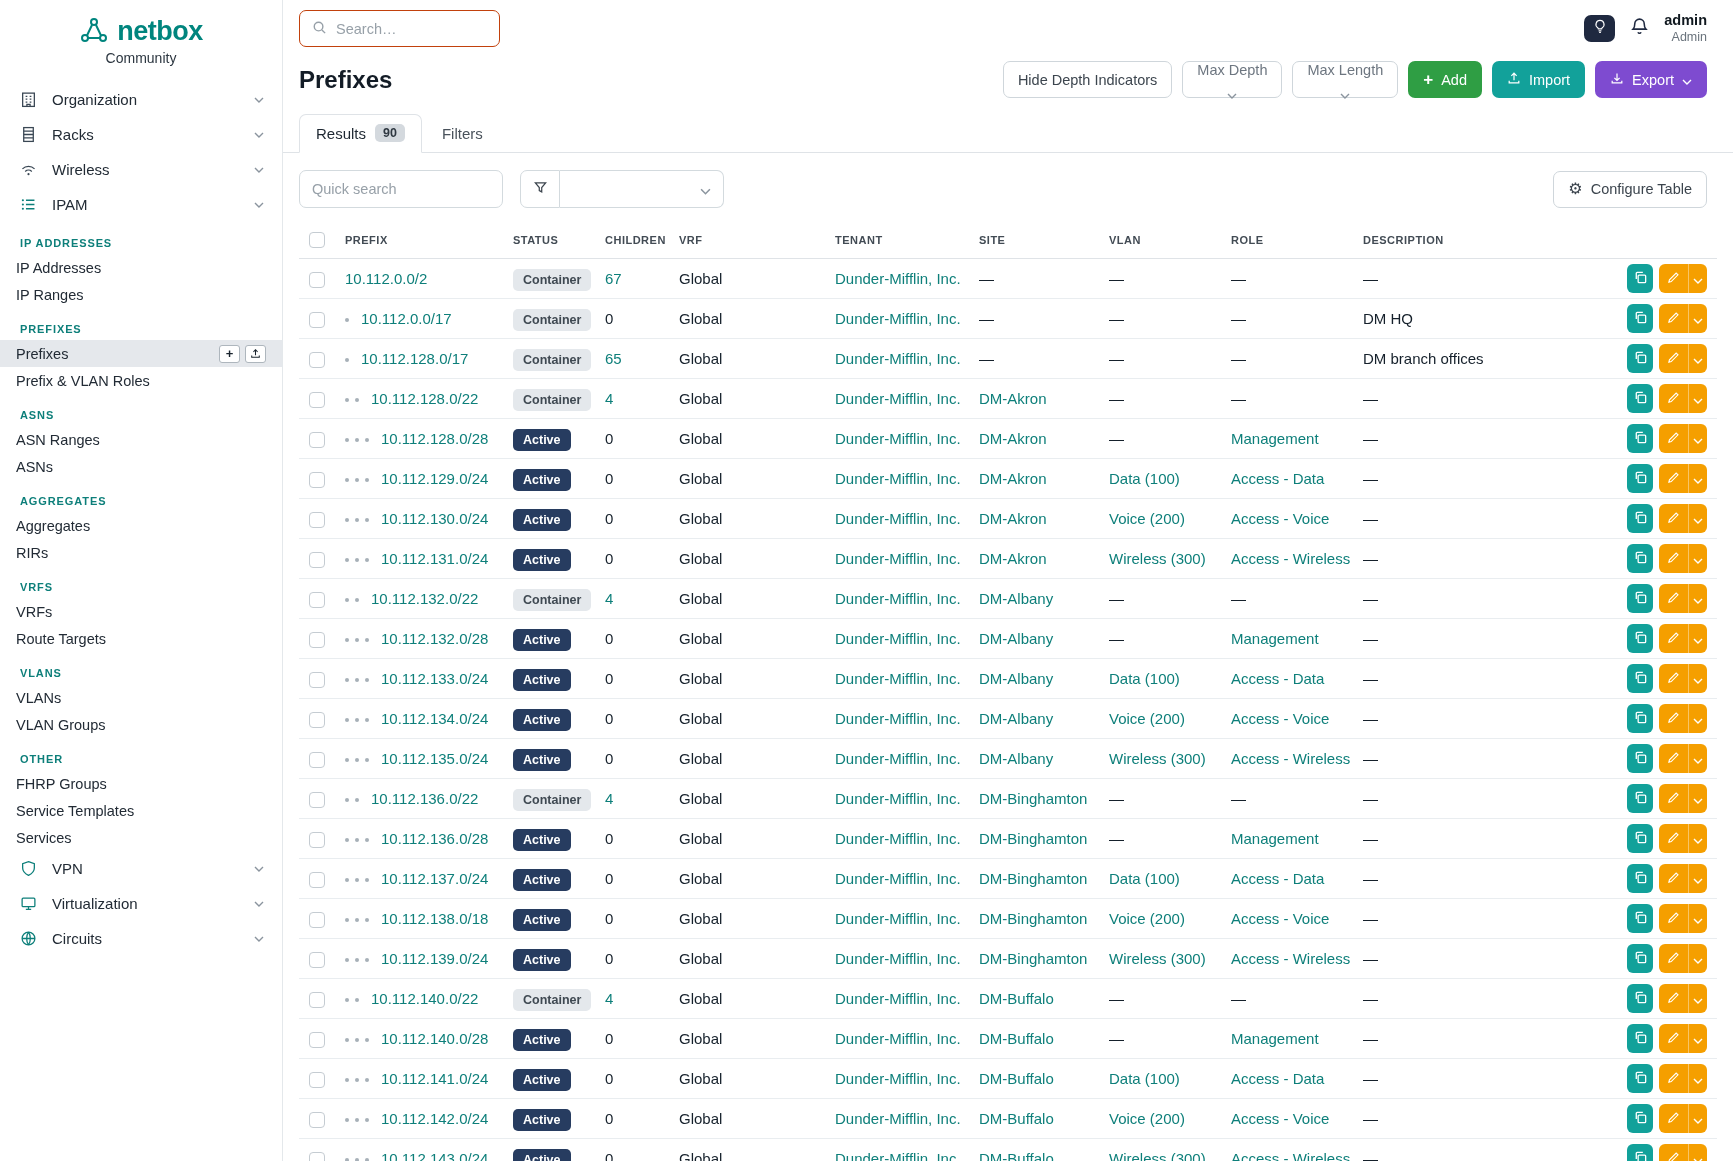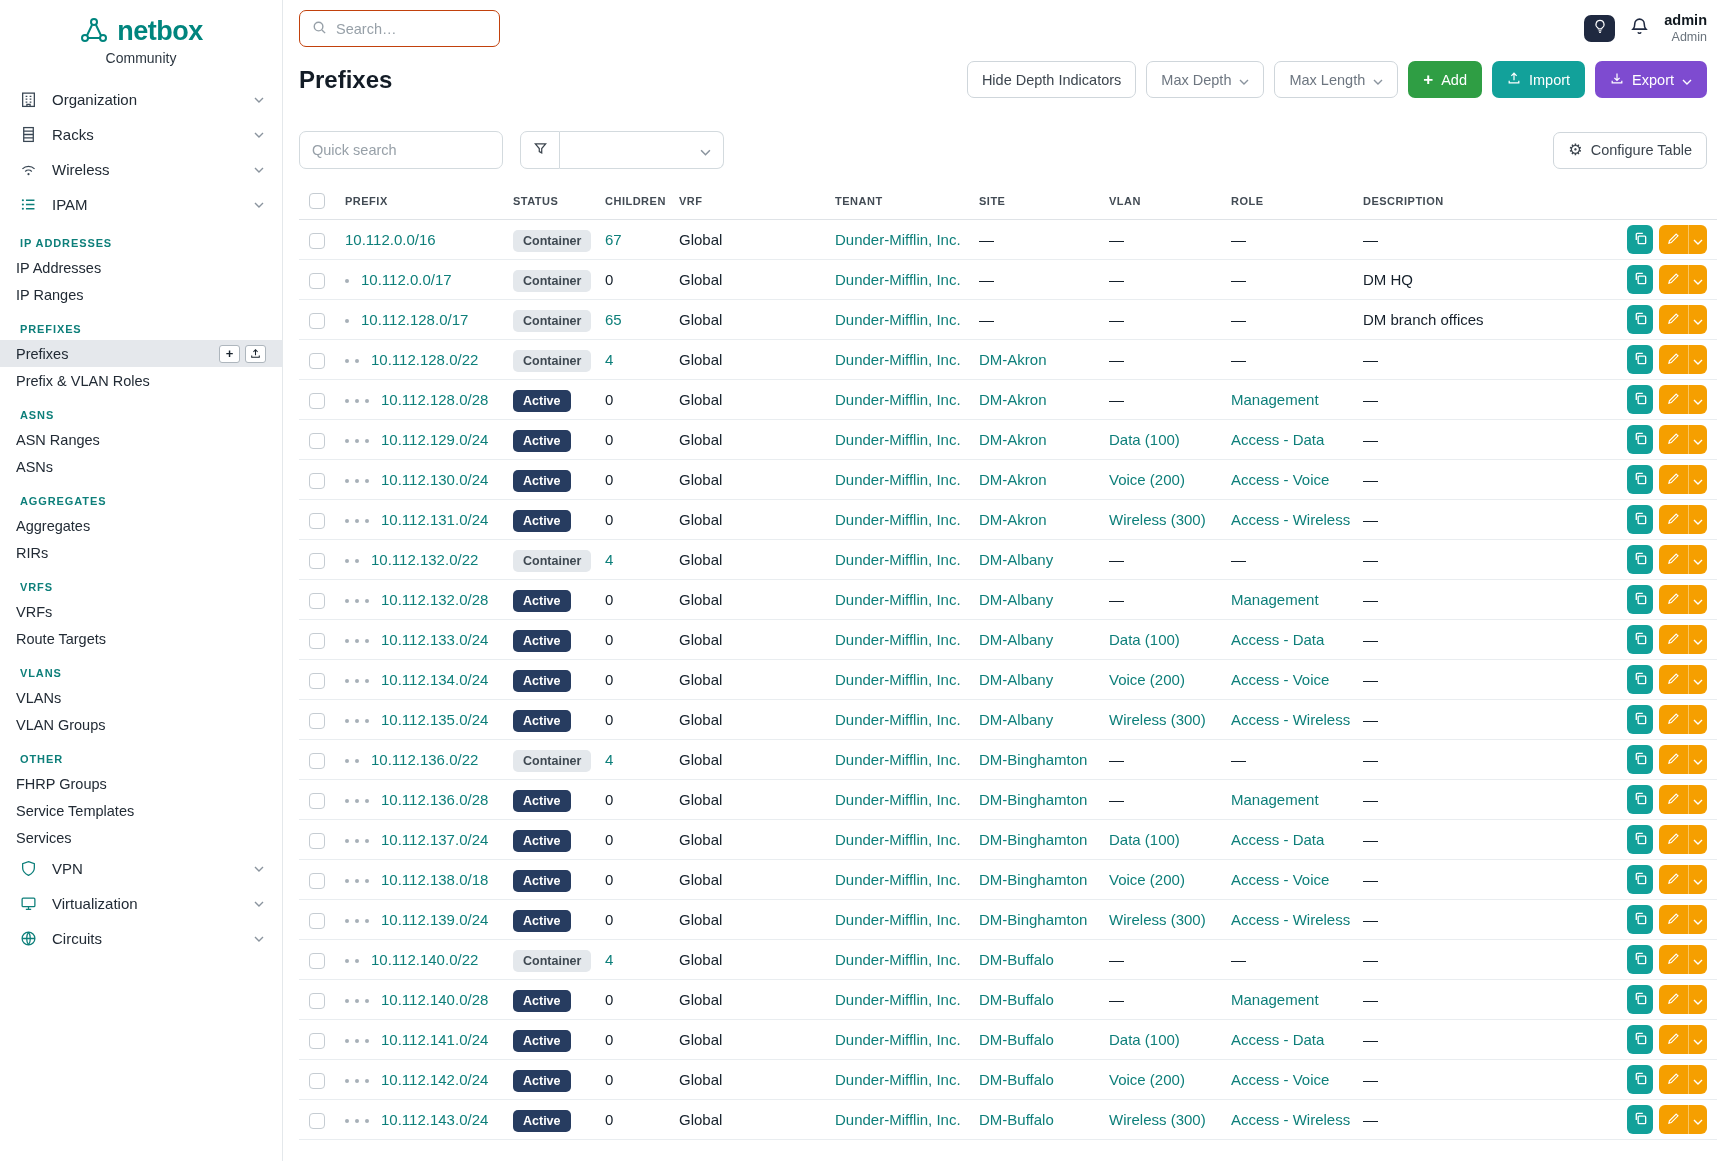--- a/index.html
+++ b/index.html
@@ -38,21 +38,21 @@
   .bell-btn { background:none; border:none; display:flex; }
   .user-block { text-align:right; line-height:1.2; }
   .user-name { font-weight:bold; font-size:14.5px; color:#10181f; }
   .user-role { font-size:12.5px; color:#6a737c; }
 
   .page-header { display:flex; align-items:center; padding:6px 26px 16px 16px; }
   .page-title { font-size:24px; font-weight:bold; color:#131c26; }
   .header-controls { margin-left:auto; display:flex; gap:10px; align-items:center; }
   .btn { height:37px; border-radius:7px; display:inline-flex; align-items:center; gap:8px; padding:0 14px; font-size:14.5px; border:1px solid transparent; background:#fff; white-space:nowrap; }
   .btn-outline { border-color:#cfd6db; color:#3c454e; }
-  .btn-muted { border-color:#cfd6db; color:#6d7680; }
+  .btn-muted { border-color:#cfd6db; color:#6d7680;flex-direction:column; }
   .btn-green { background:#2f9e44; color:#fff; }
   .btn-teal { background:#12a19a; color:#fff; }
   .btn-purple { background:#7e4bd0; color:#fff; }
   .btn .plus { font-size:17px; font-weight:bold; line-height:1; }
   .btn svg { flex:none; }
 
   .tabs { display:flex; align-items:flex-end; padding:0 0 0 16px; border-bottom:1px solid #dfe3e7; gap:4px; }
   .tab { display:flex; align-items:center; gap:9px; padding:9px 16px 10px; font-size:15px; color:#49525b; cursor:pointer; background:none; border:none; }
   .tab.active { border:1px solid #dfe3e7; border-bottom:1px solid #fff; border-radius:7px 7px 0 0; margin-bottom:-1px; color:#1d2731; background:#fff; }
   .tab-badge { background:#d4d9de; color:#2f3841; font-size:12.5px; font-weight:bold; padding:2px 8px; border-radius:5px; }
@@ -335,20 +335,29 @@
               <path d="M2.5 11v2.5h11V11"></path>
             </svg></span>
         <span>Export</span>
         <span><svg width="10" height="6" viewBox="0 0 10 6" fill="none" stroke="#fff" stroke-width="1.4">
               <path d="M1 1l4 4 4-4"></path>
             </svg></span>
       </button>
     </div>
   </div>
 
+  <div class="tabs">
+    <button class="tab active">
+      <span>Results</span>
+      <span class="tab-badge">90</span>
+    </button>
+    <button class="tab">
+      <span>Filters</span>
+    </button>
+  </div>
 
   <div class="toolbar">
     <input class="quick-search" type="text" placeholder="Quick search" style="">
     <div class="filter-group">
       <button class="filter-btn">
         <span><svg width="15" height="15" viewBox="0 0 16 16" fill="none" stroke="#3c454e" stroke-width="1.3">
               <path d="M2.5 3h11l-4.2 5v4.7l-2.6-1.4V8z"></path>
             </svg></span>
       </button>
       <div class="filter-select">
@@ -391,21 +400,21 @@
             <th>SITE</th>
             <th>VLAN</th>
             <th>ROLE</th>
             <th>DESCRIPTION</th>
             <th></th>
           </tr>
         </thead>
       <tbody id="table-body">
           <tr>
             <td><input type="checkbox" class="cb" style=""></td>
-            <td><a href="#">10.112.0.0/16</a></td>
+            <td><a href="#">10.112.0.0/2</a></td>
             <td><span class="badge badge-container">Container</span></td>
             <td><a href="#">67</a></td>
             <td><span>Global</span></td>
             <td><a href="#">Dunder-Mifflin, Inc.</a></td>
             <td><span class="dash">—</span></td>
             <td><span class="dash">—</span></td>
             <td><span class="dash">—</span></td>
             <td><span>—</span></td>
             <td>
               <div class="actions">

